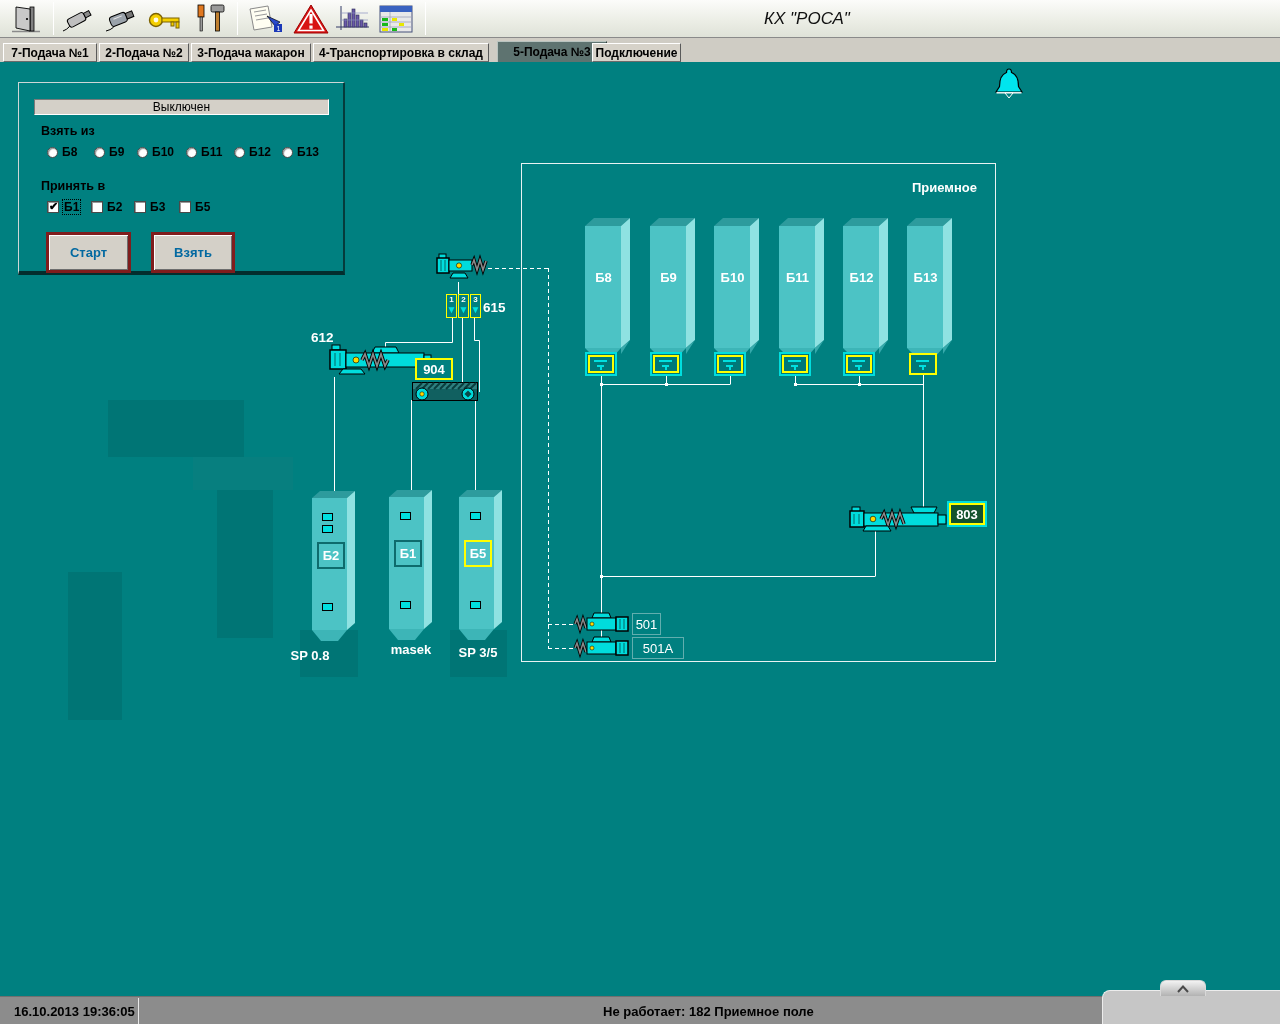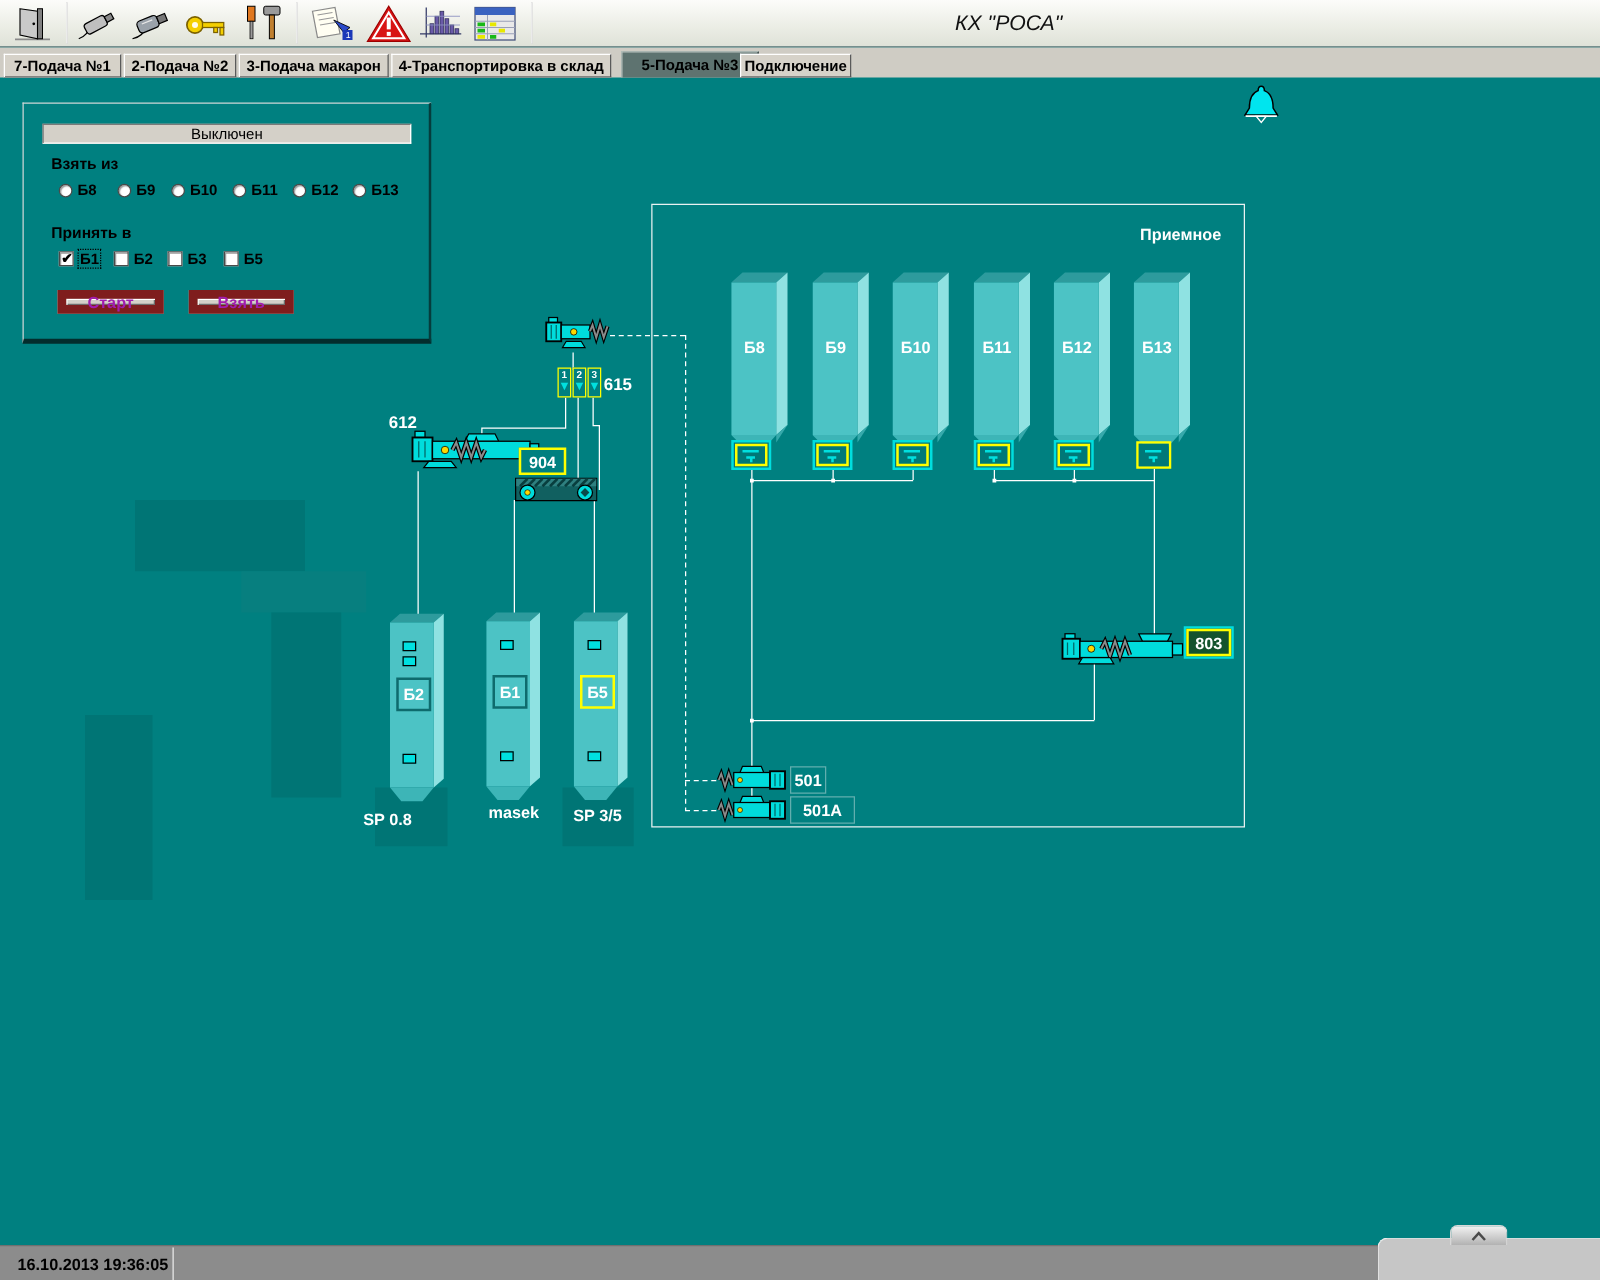--- a/index.html
+++ b/index.html
@@ -48,23 +48,23 @@
             border-top:1px solid #7a7a7a;border-left:1px solid #7a7a7a;border-bottom:1px solid #fff;border-right:1px solid #fff;
             font:12px "Liberation Sans",sans-serif;color:#000;display:flex;align-items:center;justify-content:center;}
   .p-label{position:absolute;font:bold 12.5px "Liberation Sans",sans-serif;color:#000;}
   .opt{position:absolute;display:flex;align-items:center;font:bold 12px "Liberation Sans",sans-serif;color:#000;}
   .radio{width:11px;height:11px;border-radius:50%;background:#fff;border:1px solid #4a4a4a;
          box-shadow:inset 1px 1px 1px #9a9a9a;margin-right:4px;flex:none;}
   .chk{width:12px;height:12px;background:#fff;border:1px solid #4a4a4a;box-shadow:inset 1px 1px 0 #9a9a9a;
        margin-right:4px;flex:none;position:relative;}
   .chk.checked::after{content:"\2714";position:absolute;left:1px;top:-2px;font-size:11px;color:#000;}
   .optlbl.focused{outline:1px dotted #000;padding:0 1px;}
-  .pbtn{position:absolute;height:19px;background:#d4d0c8;border:7px solid #7f1d1d;
+  .pbtn{position:absolute;height:41px;background:#d4d0c8;border:3px solid #7f1d1d;
         box-shadow:inset 1px 1px 0 #fff,inset -1px -1px 0 #6e6e6e;
-        font:bold 13px "Liberation Sans",sans-serif;color:#a21caf;display:flex;align-items:center;justify-content:center;cursor:default;}
+        font:bold 13px "Liberation Sans",sans-serif;color:#0369a1;display:flex;align-items:center;justify-content:center;cursor:default;}
 
   
   .zone{position:absolute;left:521px;top:163px;width:475px;height:499px;border:1px solid #e9f2f2;}
   .zone-label{position:absolute;right:18px;top:16px;font:bold 13px "Liberation Sans",sans-serif;color:#fff;}
   .wires{position:absolute;left:0;top:0;pointer-events:none;}
   .silo{position:absolute;}
   .silo-label{position:absolute;font:bold 13px "Liberation Sans",sans-serif;color:#fff;text-align:center;}
   .sslabel{position:absolute;width:28px;height:27px;display:flex;align-items:center;justify-content:center;
            font:bold 13px "Liberation Sans",sans-serif;color:#fff;background:#4cc3c5;}
   .sslabel.dark{border:2px solid #0e6b6d;}
@@ -80,21 +80,21 @@
   .dcell{width:11px;height:24px;border:1px solid #ffff00;background:#008080;margin-right:1px;
          display:flex;flex-direction:column;align-items:center;}
   .dnum{font:bold 8px "Liberation Sans",sans-serif;color:#fff;line-height:9px;}
   .darrow{color:#00e0e0;font:bold 10px "Liberation Sans",sans-serif;line-height:11px;}
   .eqlabel{position:absolute;font:bold 13.5px "Liberation Sans",sans-serif;color:#fff;}
   .lblbox{position:absolute;border:2px solid #ffff00;background:#008080;color:#fff;
           font:bold 13px "Liberation Sans",sans-serif;display:flex;align-items:center;justify-content:center;}
   .lblbox.cy{border:2px solid #00dede;padding:0;background:transparent;}
   .lblbox.cy .in{border:2px solid #ffff00;background:#14532d;width:100%;height:100%;
                  display:flex;align-items:center;justify-content:center;}
-  .lblbox.faint{border:1px solid rgba(215,230,230,0.45);background:transparent;font-weight:bold;}
+  .lblbox.faint{border:1px solid rgba(215,230,230,0.45);background:transparent;font-weight:normal;}
   .equip{position:absolute;}
   .bell{position:absolute;left:995px;top:67px;}
 </style>
 </head>
 <body>
 
 <div class="screen">
 
   <div class="ghost" style="left:108px;top:400px;width:136px;height:57px"></div>
   <div class="ghost lite" style="left:193px;top:457px;width:100px;height:33px"></div>
@@ -623,20 +623,21 @@
   <div class="tab active" style="left:497px;width:110px">
       <span>5-Подача №3</span>
     </div>
   <div class="tab" style="left:592px;width:89px">
       <span>Подключение</span>
     </div>
 
   <div class="statusbar">
     <div class="sb-date">16.10.2013 19:36:05</div>
     <div class="sb-sep"></div>
+    <div class="sb-msg">Не работает: 182 Приемное поле</div>
   </div>
   <div class="sb-panel"></div>
   <div class="sb-handle">
     <svg width="16" height="10">
         <polyline points="3,8 8,2.5 13,8" fill="none" stroke="#4a4a4a" stroke-width="2"></polyline>
       </svg>
   </div>
 
 </div>
 

